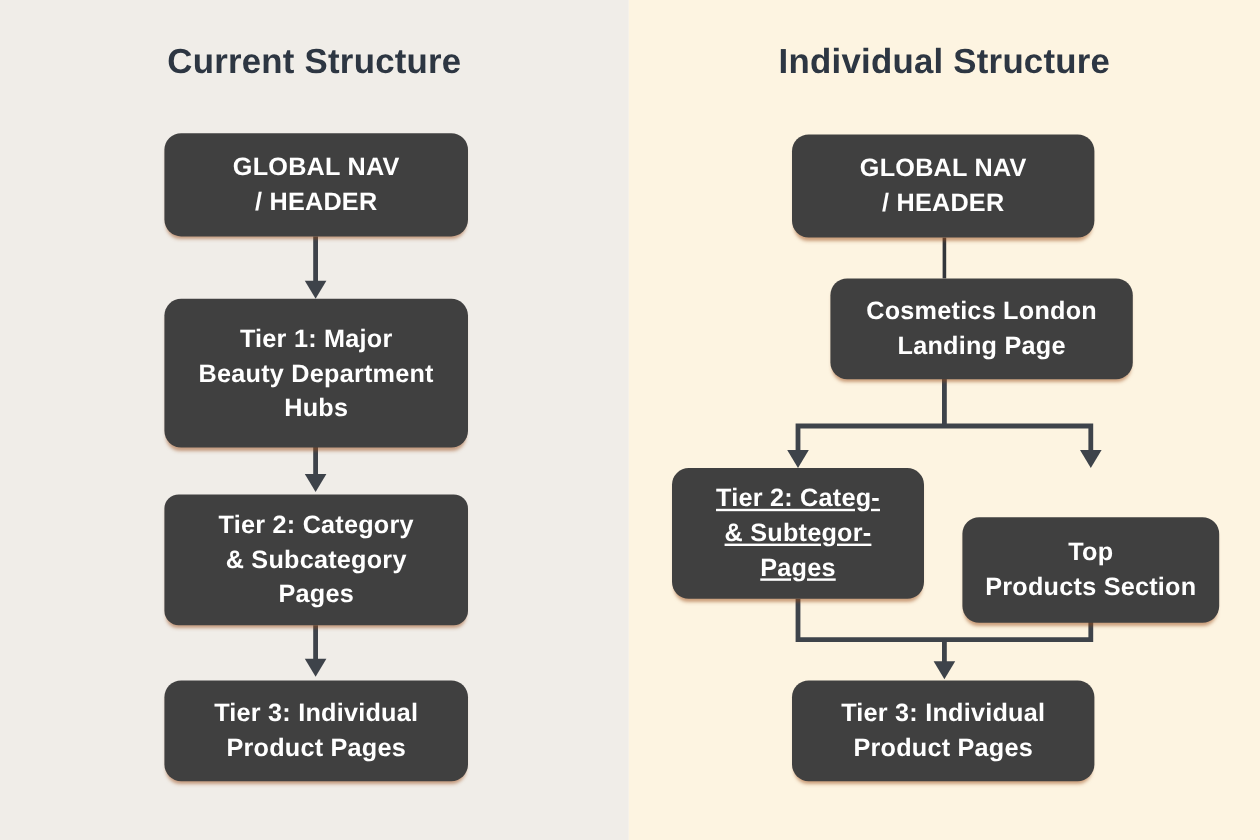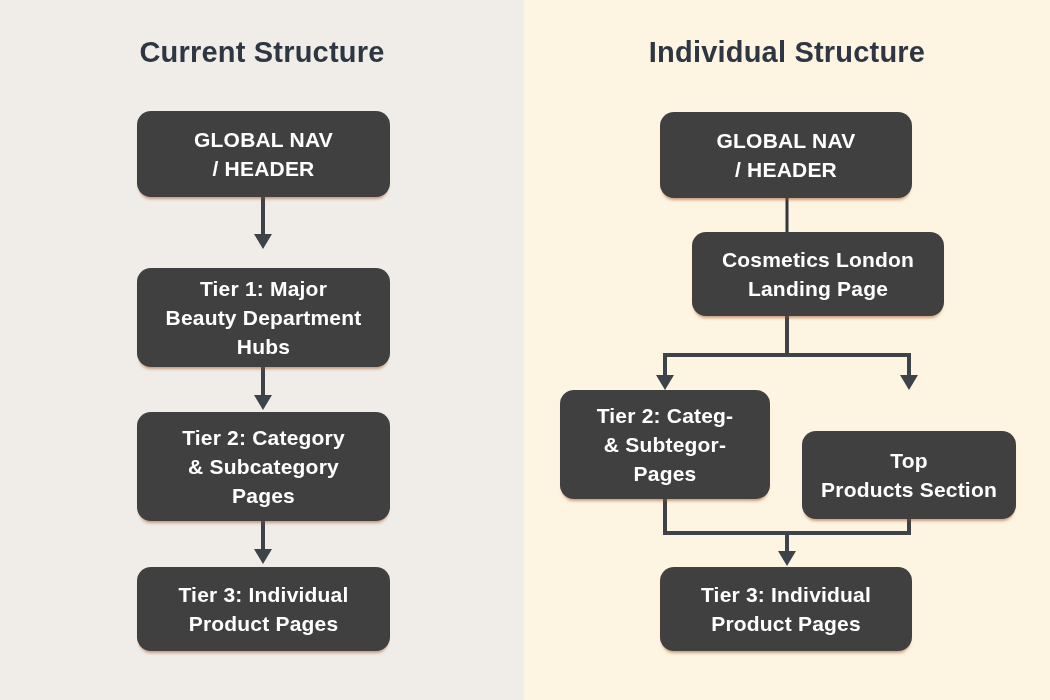--- a/index.html
+++ b/index.html
@@ -40,28 +40,28 @@
     white-space: pre-line;
     text-align: center;
     font-size: 21px;
     font-weight: 700;
     line-height: 29px;
     letter-spacing: 0.2px;
   }
 
   
   .lb1 { left: 137px; top: 111px; width: 253px; height: 86px; }
-  .lb2 { left: 137px; top: 249px; width: 253px; height: 99px; margin-top: 19px; }
-  .lb3 { left: 137px; top: 412px; width: 253px; height: 109px; }
+  .lb2 { left: 137px; top: 249px; width: 253px; height: 124px; }
+  .lb3 { left: 137px; top: 412px; width: 253px; height: 109px; border-radius: 12px; }
   .lb4 { left: 137px; top: 567px; width: 253px; height: 84px; }
 
   
   .rb1 { left: 660px; top: 112px; width: 252px; height: 86px; }
   .rb2 { left: 660px; top: 232px; width: 252px; height: 84px; margin-left: 32px; }
-  .rb3a { left: 560px; top: 390px; width: 210px; height: 109px; }
+  .rb3a { left: 560px; top: 390px; width: 210px; height: 109px; text-decoration: underline; }
   .rb3b { left: 802px; top: 390px; width: 214px; height: 88px; margin-top: 41px; }
   .rb4 { left: 660px; top: 567px; width: 252px; height: 84px; }
 
   svg.connectors {
     position: absolute;
     left: 0; top: 0;
     width: 1050px; height: 700px;
     pointer-events: none;
   }
   .conn { stroke: #3e434a; stroke-width: 4; fill: none; }

